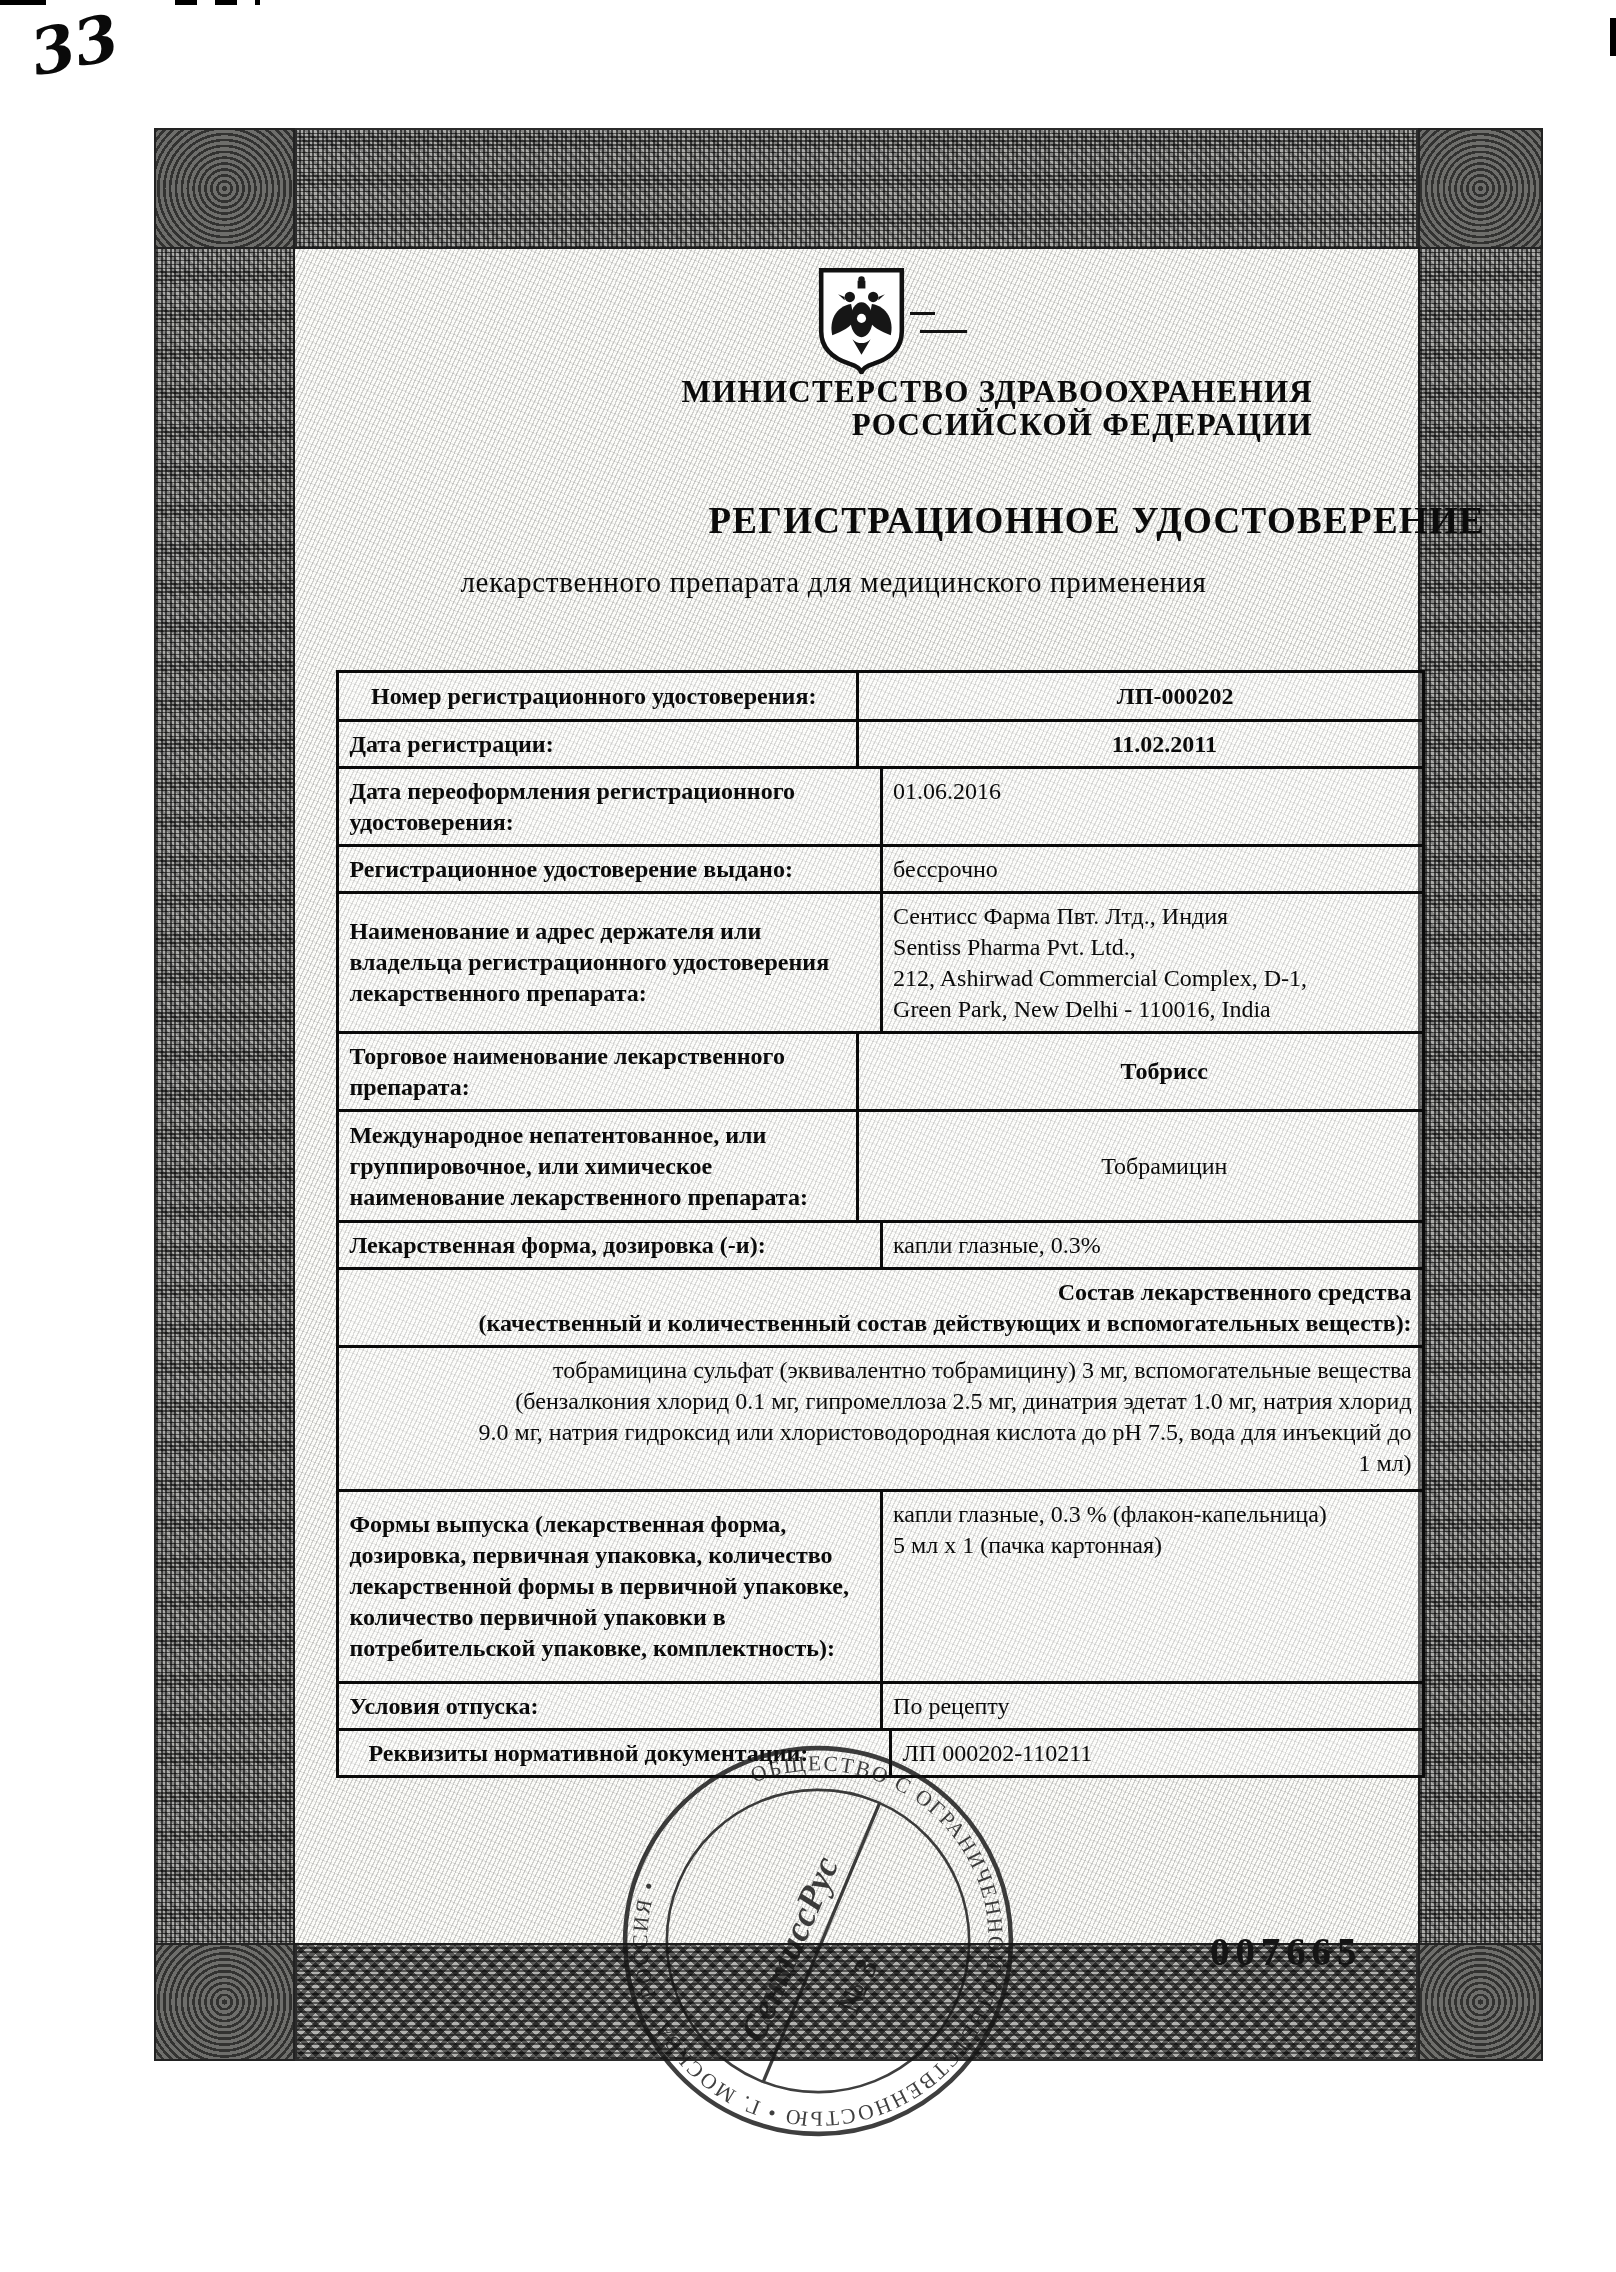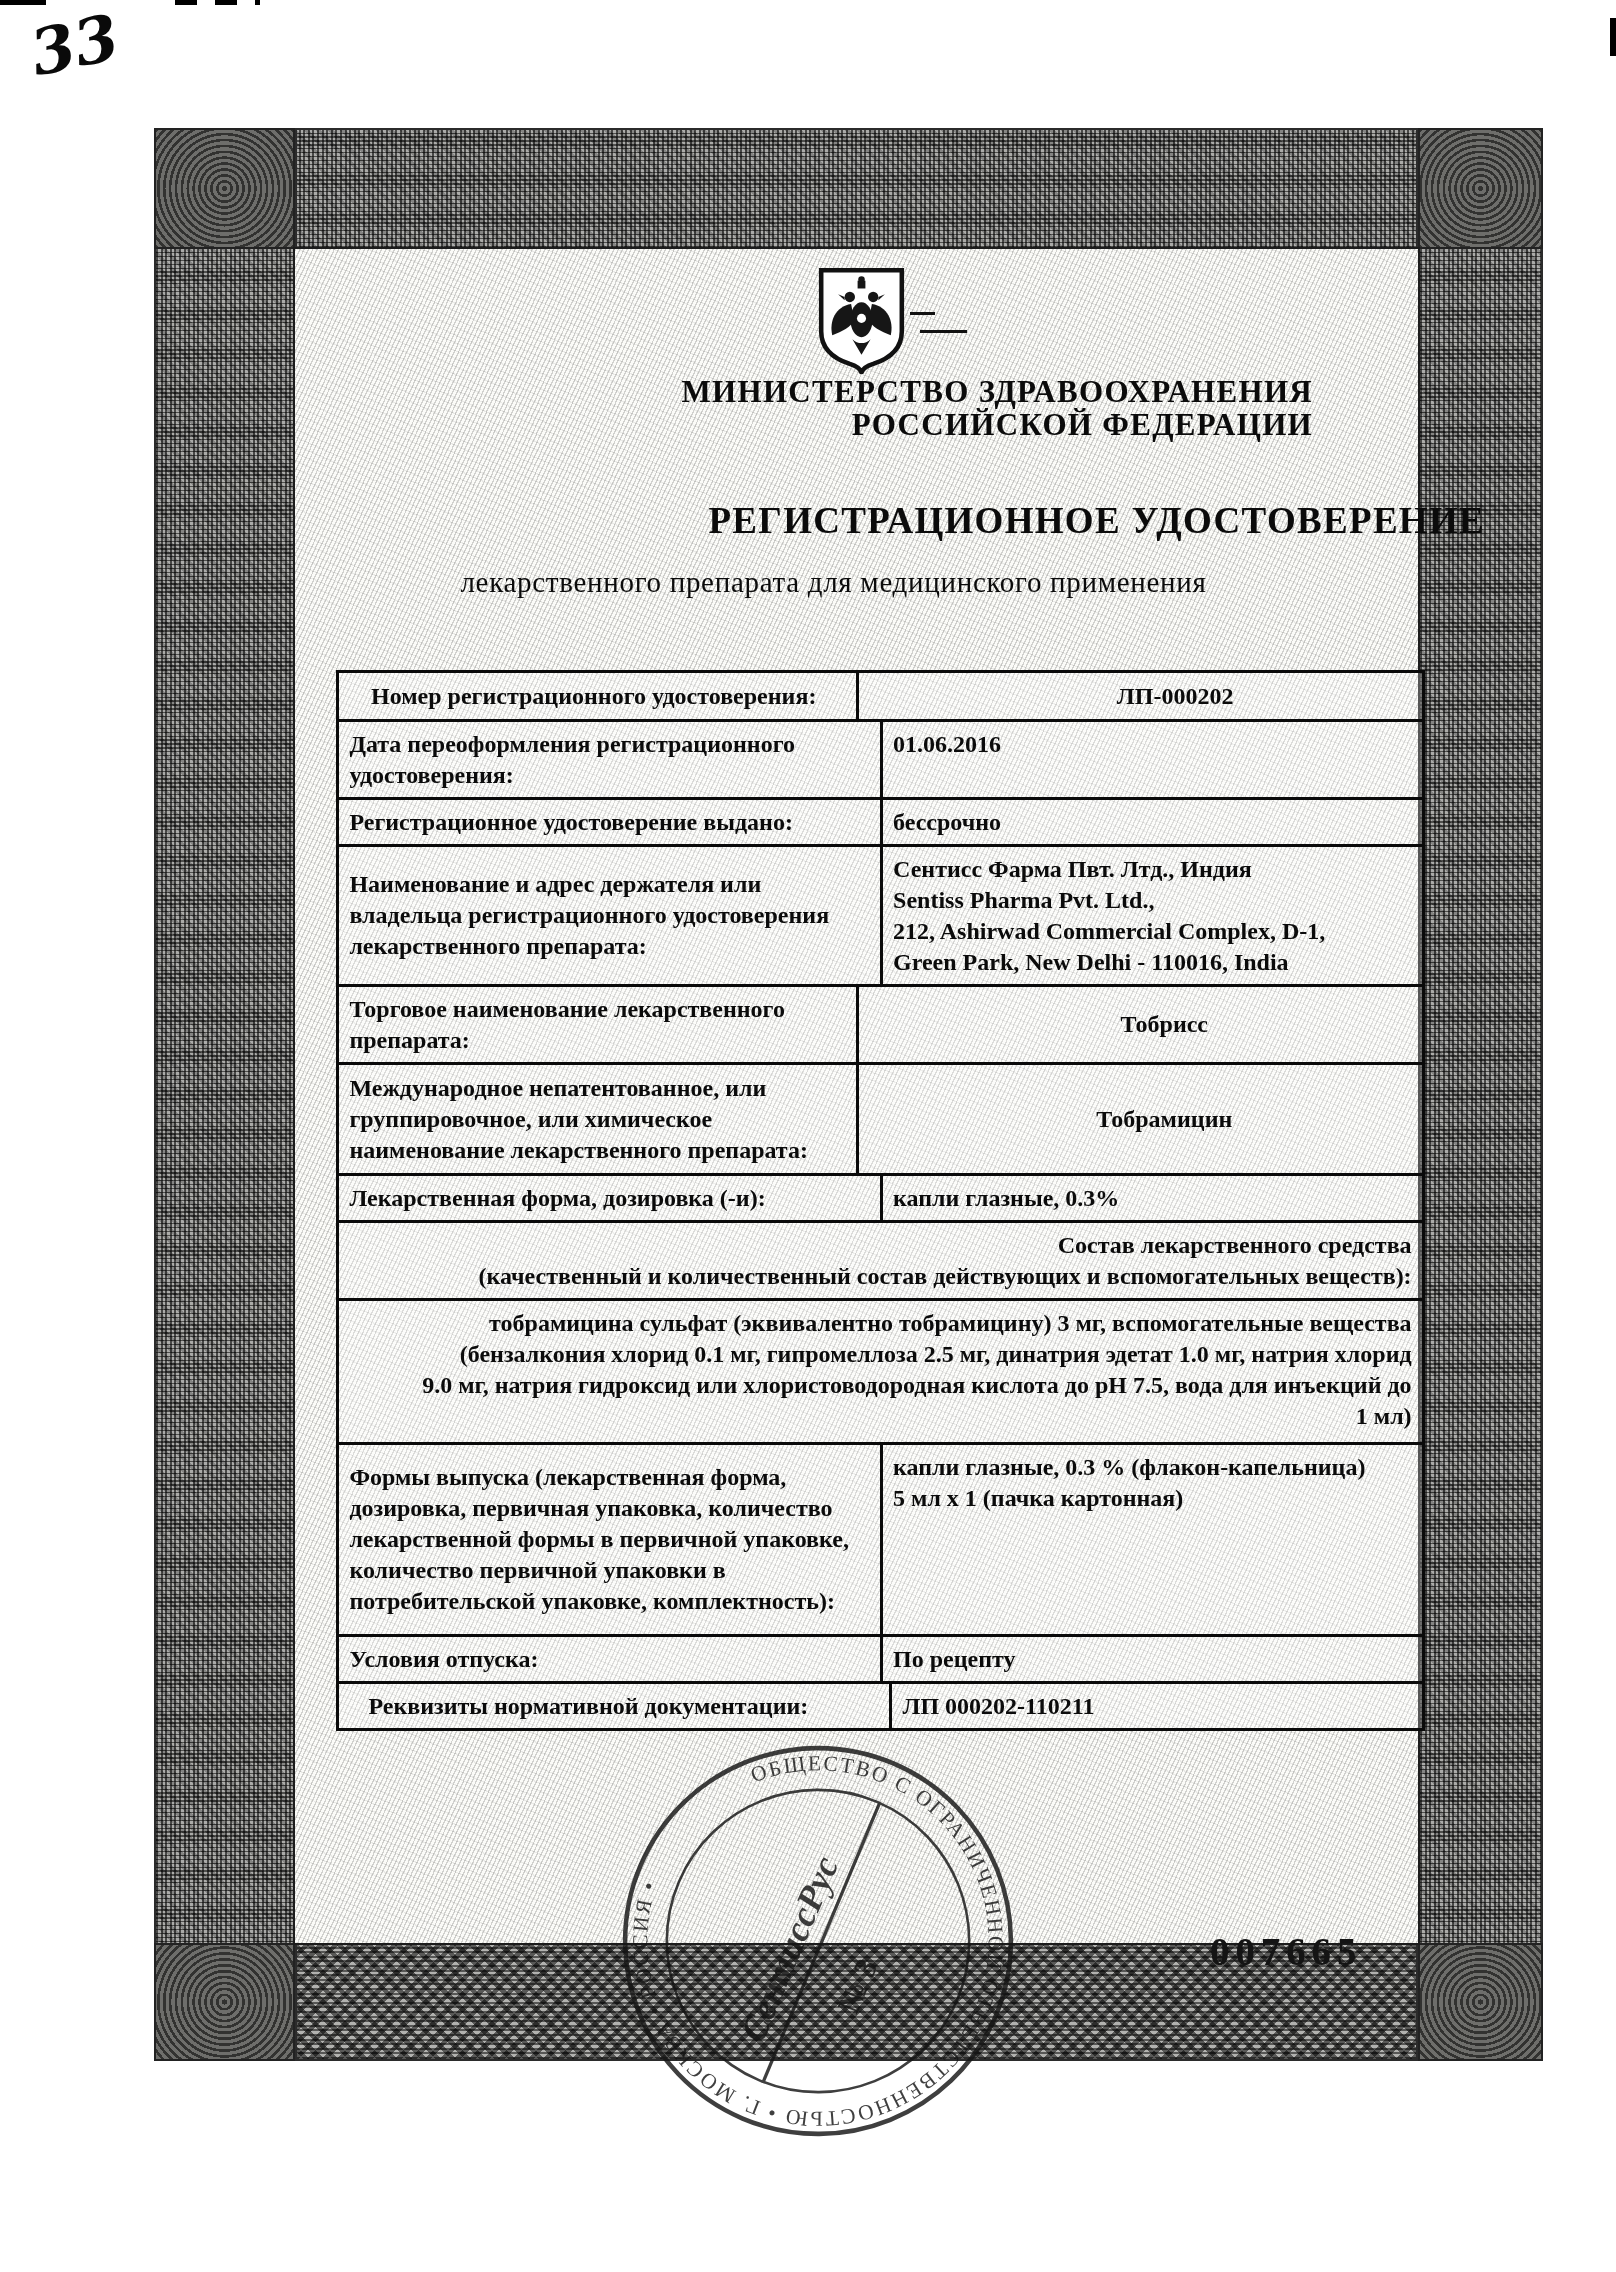--- a/index.html
+++ b/index.html
@@ -74,21 +74,21 @@
     text-align:center;font-size:29px;letter-spacing:0.7px;
   }
   
   .cert-table{
     position:absolute;left:336px;top:670px;width:1083px;z-index:5;
     border:3.9px solid #0a0a0a;background:rgba(255,255,255,.25);
   }
   .row{display:flex;border-bottom:3.3px solid #0a0a0a;}
   .row:last-child{border-bottom:none;margin-left:19px;}
   .cell{box-sizing:border-box;padding:6.5px 10.4px;font-size:24px;line-height:31px;
-    white-space:pre-line;display:flex;flex-direction:column;justify-content:center;font-weight:bold;}
+    white-space:pre-line;display:flex;flex-direction:column;justify-content:center;}
   .lbl{width:50.2%;border-right:3.3px solid #0a0a0a;font-weight:bold;}
   .val{width:49.8%;}
   .full{width:100%;text-align:right;}
   .v-center{text-align:center;margin-left:48px;}
   .v-bold{font-weight:bold;}
   .v-top{justify-content:flex-start;}
   .r1{min-height:46px;padding-left:32px;}  .r2{min-height:42px;}  .r3{min-height:73px;}
   .r4{min-height:42px;}  .r5{min-height:128px;} .r6{min-height:59px;}
   .r7{min-height:108px;} .r8{min-height:36px;}  .r9{min-height:72px;}
   .r10{min-height:141px;}.r11{min-height:189px;}.r12{min-height:36px;}
@@ -148,20 +148,24 @@
 </div>
 <div class="doc-title">РЕГИСТРАЦИОННОЕ УДОСТОВЕРЕНИЕ</div>
 <div class="doc-subtitle">лекарственного препарата для медицинского применения</div>
 
 <div class="cert-table">
   <div class="row">
     <div class="cell lbl r1">Номер регистрационного удостоверения:</div>
     <div class="cell val r1 v-center v-bold">ЛП-000202</div>
   </div>
   <div class="row">
+    <div class="cell lbl r2">Дата регистрации:</div>
+    <div class="cell val r2 v-center v-bold">11.02.2011</div>
+  </div>
+  <div class="row">
     <div class="cell lbl r3">Дата переоформления регистрационного удостоверения:</div>
     <div class="cell val r3 v-top">01.06.2016</div>
   </div>
   <div class="row">
     <div class="cell lbl r4">Регистрационное удостоверение выдано:</div>
     <div class="cell val r4">бессрочно</div>
   </div>
   <div class="row">
     <div class="cell lbl r5">Наименование и адрес держателя или владельца регистрационного удостоверения лекарственного препарата:</div>
     <div class="cell val r5 v-top">Сентисс Фарма Пвт. Лтд., Индия

